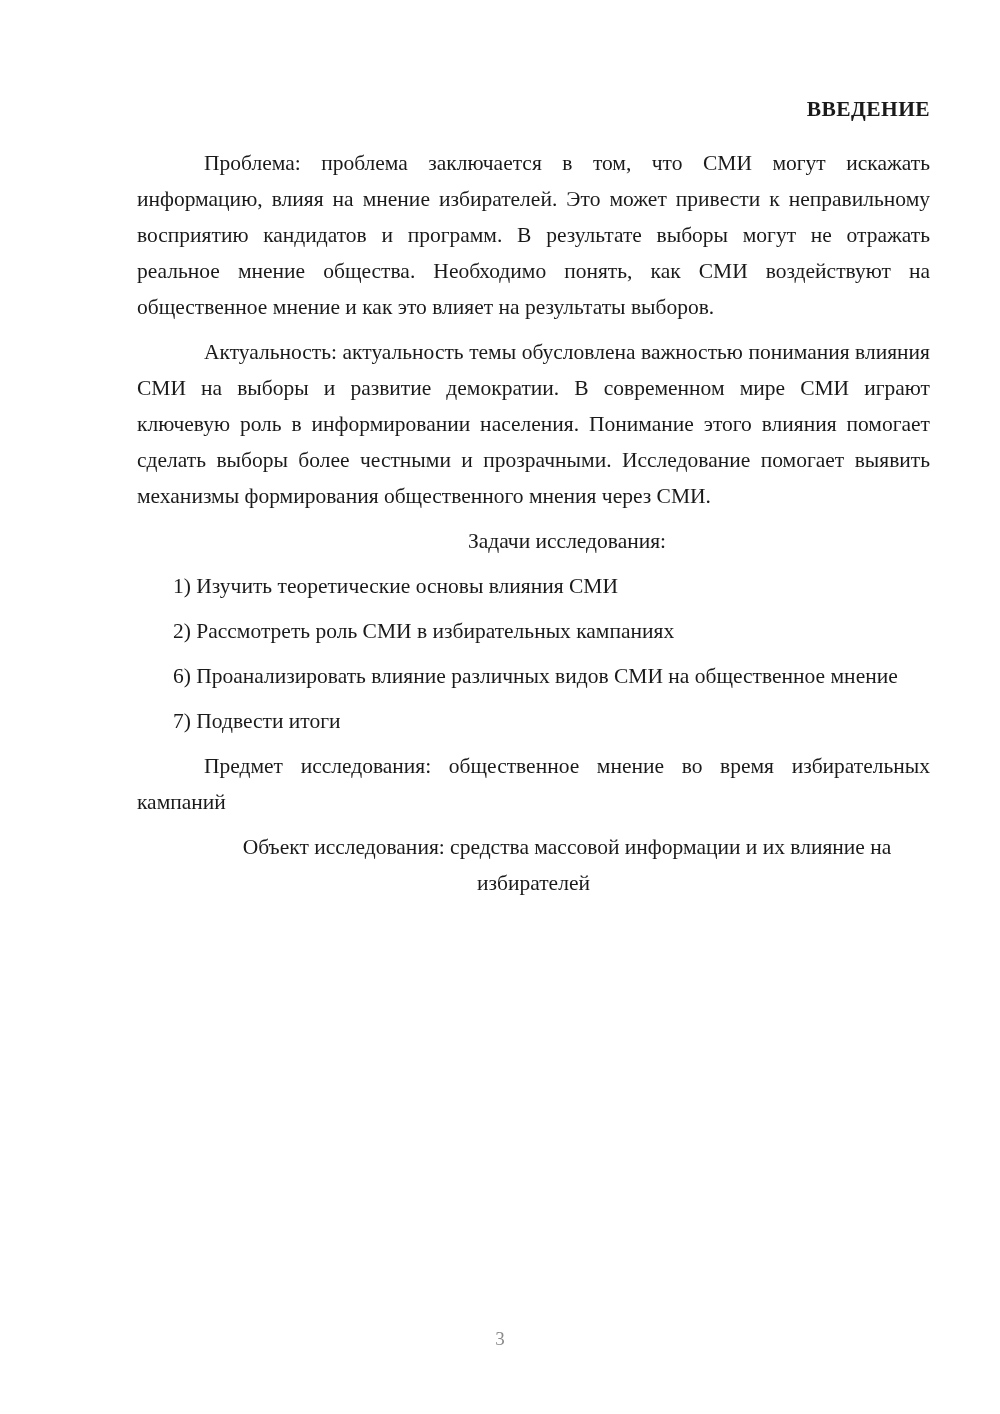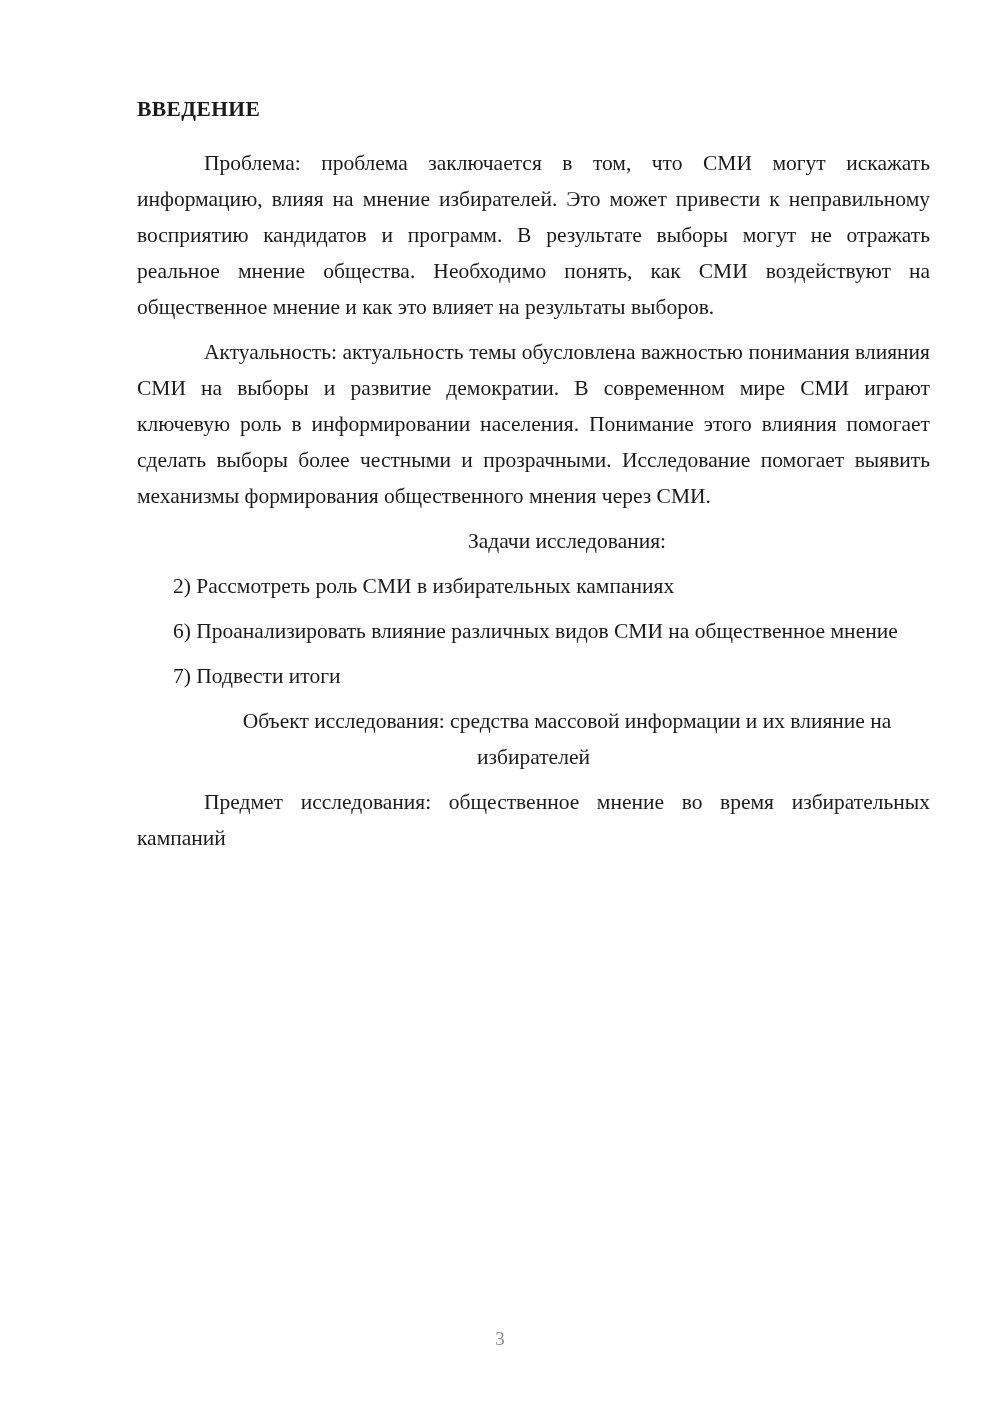--- a/index.html
+++ b/index.html
@@ -20,21 +20,21 @@
   }
   .content {
     position: absolute;
     left: 137px;
     top: 93px;
     width: 793px;
   }
   .doc-title {
     font-size: 21.5px;
     font-weight: bold;
-    text-align: left;
+    text-align: right;
     letter-spacing: 0.4px;
     margin: 0 0 20px 0;
     line-height: 1.5;
   }
   .para {
     font-size: 21.5px;
     line-height: 36px;
     text-align: justify;
     text-justify: inter-word;
     margin: 0 0 9px 0;
@@ -77,30 +77,31 @@
 
     <h1 class="doc-title">ВВЕДЕНИЕ</h1>
 
     <p class="para">Проблема: проблема заключается в том, что СМИ могут искажать информацию, влияя на мнение избирателей. Это может привести к неправильному восприятию кандидатов и программ. В результате выборы могут не отражать реальное мнение общества. Необходимо понять, как СМИ воздействуют на общественное мнение и как это влияет на результаты выборов.</p>
 
     <p class="para">Актуальность: актуальность темы обусловлена важностью понимания влияния СМИ на выборы и развитие демократии. В современном мире СМИ играют ключевую роль в информировании населения. Понимание этого влияния помогает сделать выборы более честными и прозрачными. Исследование помогает выявить механизмы формирования общественного мнения через СМИ.</p>
 
 
     <p class="para plain">Задачи исследования:</p>
 
+    <p class="list-item short">1) Изучить теоретические основы влияния СМИ</p>
 
     <p class="list-item short">2) Рассмотреть роль СМИ в избирательных кампаниях</p>
 
     <p class="list-item">6) Проанализировать влияние различных видов СМИ на общественное мнение</p>
 
 
     <p class="list-item short">7) Подвести итоги</p>
 
+    <p class="para">Предмет исследования: общественное мнение во время избирательных кампаний</p>
+
     <p class="para plain">Объект исследования: средства массовой информации и их влияние на избирателей</p>
-
-    <p class="para">Предмет исследования: общественное мнение во время избирательных кампаний</p>
 
 
   </div>
 
   <div class="page-number">3</div>
 
 </div>
 
 </body></html>

